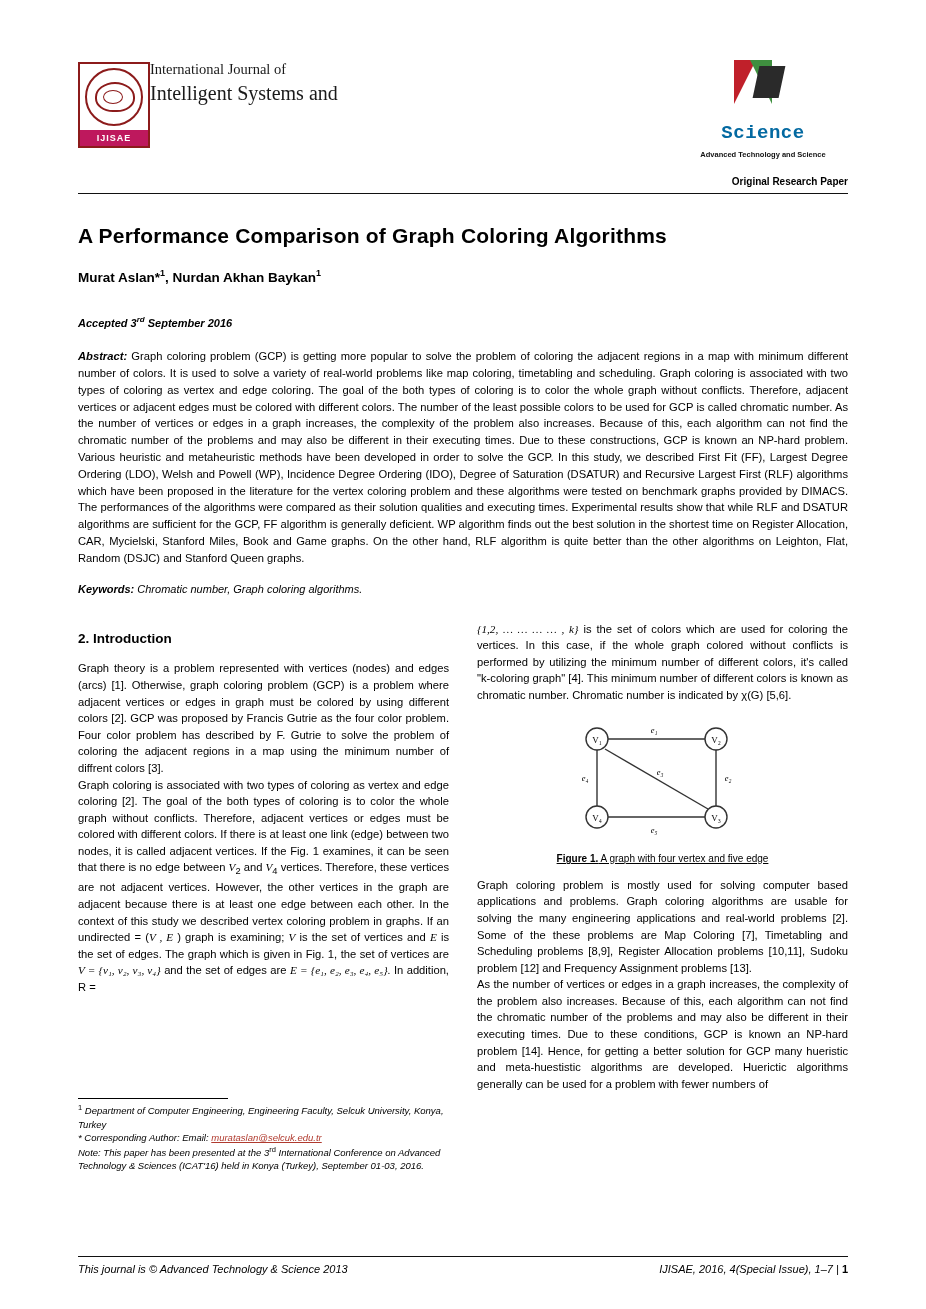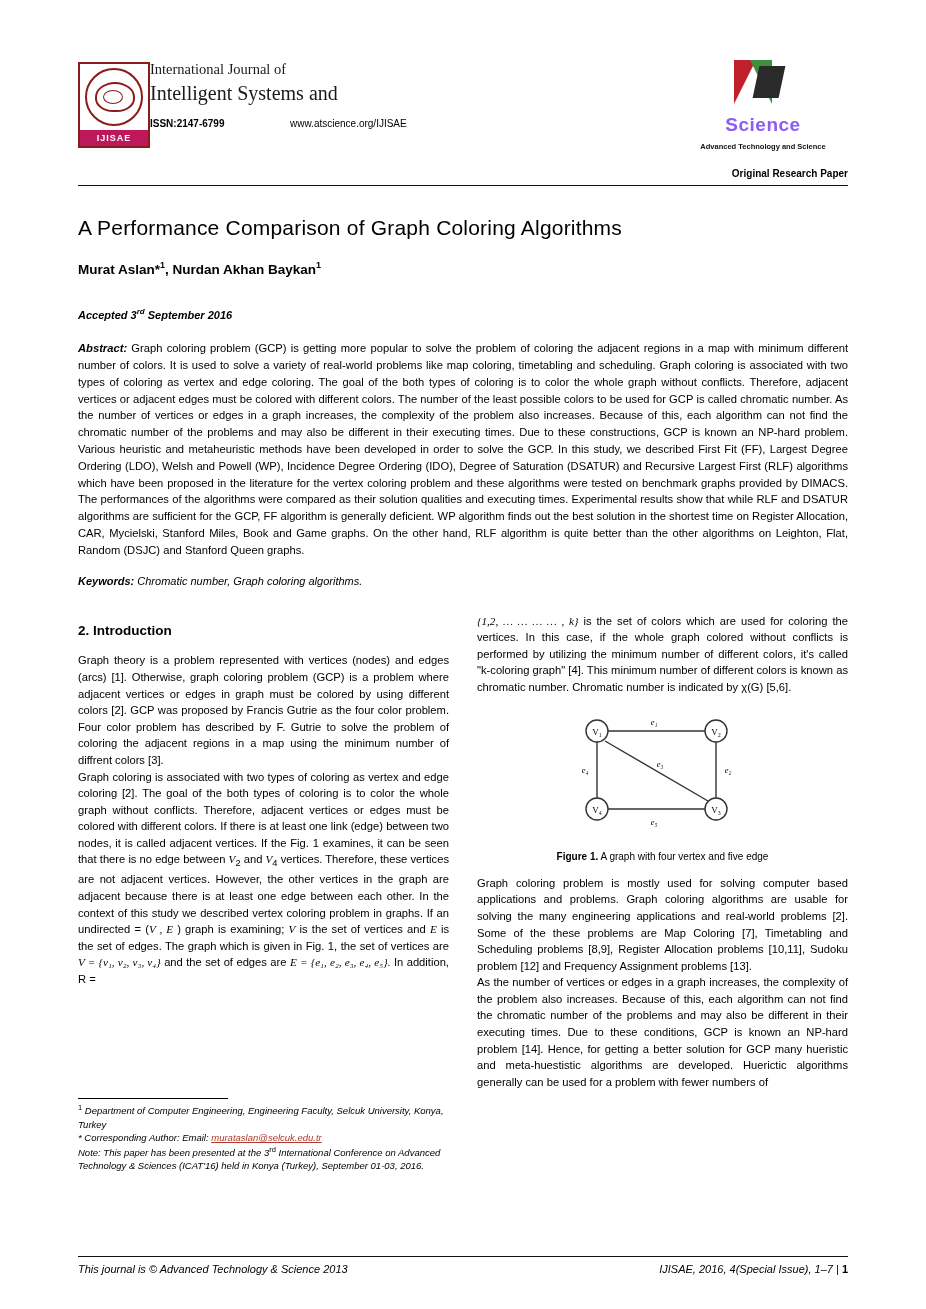--- a/index.html
+++ b/index.html
@@ -137,26 +137,26 @@
     border-bottom: 44px solid transparent;
   }
   .bm-dark {
     position: absolute;
     left: 22px; top: 6px;
     width: 26px; height: 32px;
     background: #2a2a2a;
     transform: skewX(-12deg);
   }
   .sci-word {
-    font-family: Liberation Sans, sans-serif;
+    font-family: Liberation Mono, monospace;
     font-size: 19px;
     font-weight: bold;
-    color: #8b5cf6;
+    color: #0369a1;
     letter-spacing: 0.5px;
-    margin-top: 10px;
+    margin-top: 18px;
   }
   .sci-sub {
     font-size: 7.5px;
     font-weight: bold;
     color: #111;
     margin-top: 6px;
   }
   .orp {
     font-size: 10px;
     font-weight: bold;
@@ -165,21 +165,21 @@
   }
   .rule {
     border: 0;
     border-top: 1.6px solid #111;
     margin: 6px 0 0 0;
   }
 
   
   .paper-title {
     font-size: 21px;
-    font-weight: normal;
+    font-weight: bold;
     margin-top: 30px;
     letter-spacing: 0.2px;
   }
   .authors {
     font-size: 13.5px;
     font-weight: bold;
     margin-top: 20px;
   }
   .authors sup { font-size: 9px; }
   .accepted {
@@ -226,21 +226,21 @@
   .mathi { font-family: "Liberation Serif", serif; font-style: italic; }
 
   
   .figure {
     margin: 14px 0 10px 0;
     text-align: center;
   }
   .figcap {
     font-size: 10px;
     text-align: center;
-    margin-top: 6px;
+    text-decoration: underline;
   }
   .figcap b { font-weight: bold; }
 
   
   .footnotes {
     position: absolute;
     left: 78px;
     top: 1098px;
     width: 371px;
     font-size: 9.5px;
@@ -285,24 +285,20 @@
 
   <div class="masthead">
     <div class="logo-box">
       <div class="logo-brain"></div>
       <div class="logo-label">IJISAE</div>
     </div>
 
     <div class="journal-titles">
       <div class="jt-line1">International Journal of</div>
       <div class="jt-line2">Intelligent Systems and</div>
-      <div class="issn-row">
-        <span class="issn">ISSN:2147-6799</span>
-        <span class="weburl">www.atscience.org/IJISAE</span>
-      </div>
     </div>
 
     <div class="right-brand">
       <div class="brand-mark">
         <span class="bm-red"></span>
         <span class="bm-green"></span>
         <span class="bm-dark"></span>
       </div>
       <div class="sci-word">Science</div>
       <div class="sci-sub">Advanced Technology and Science</div>

